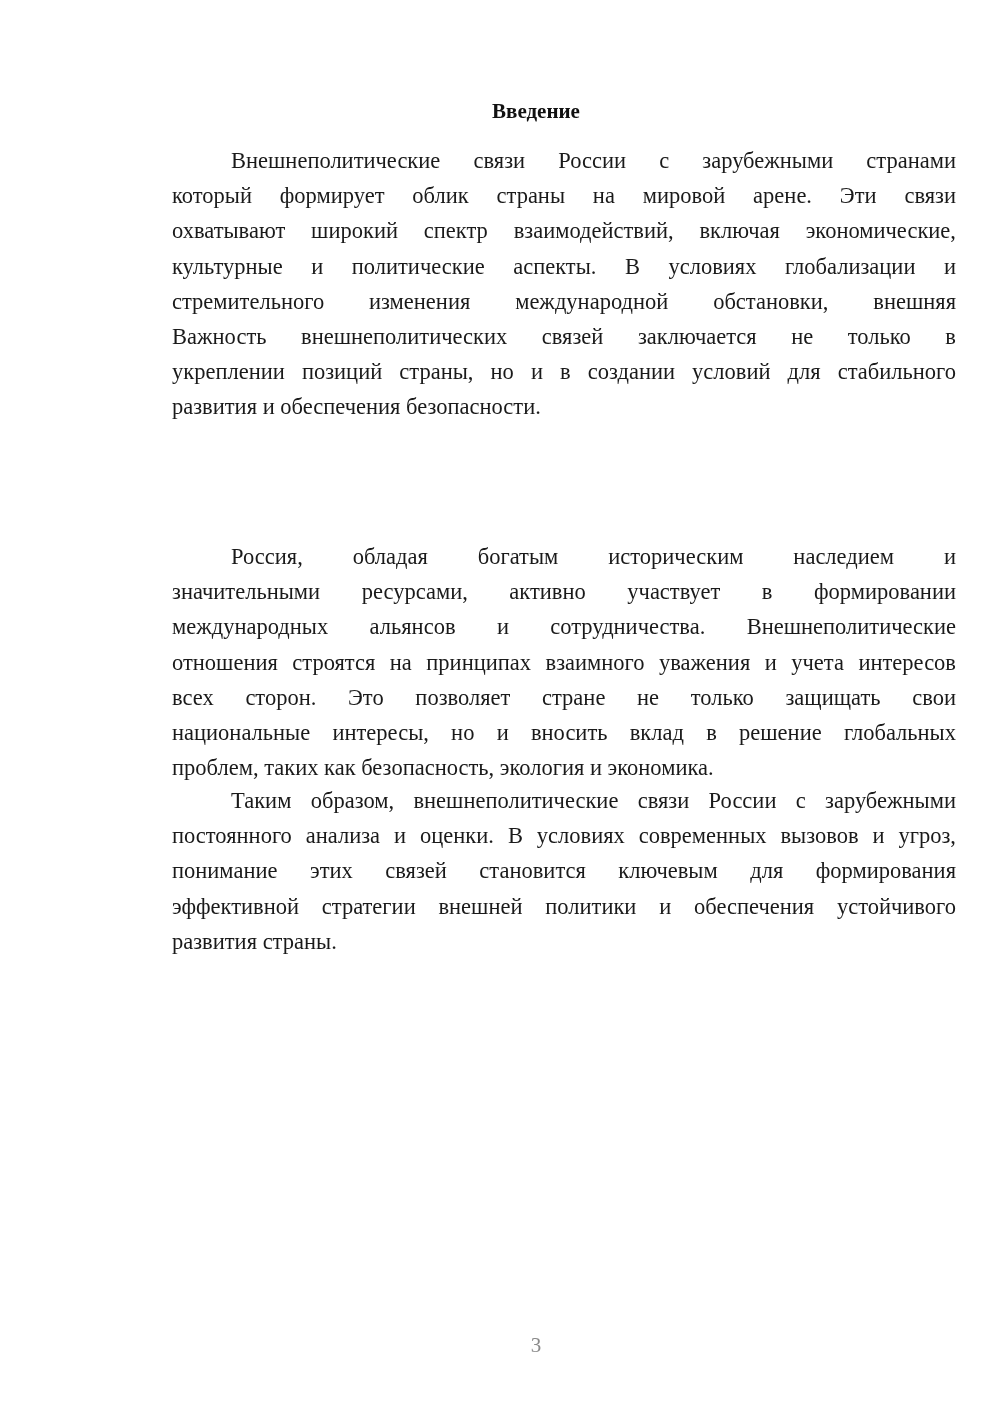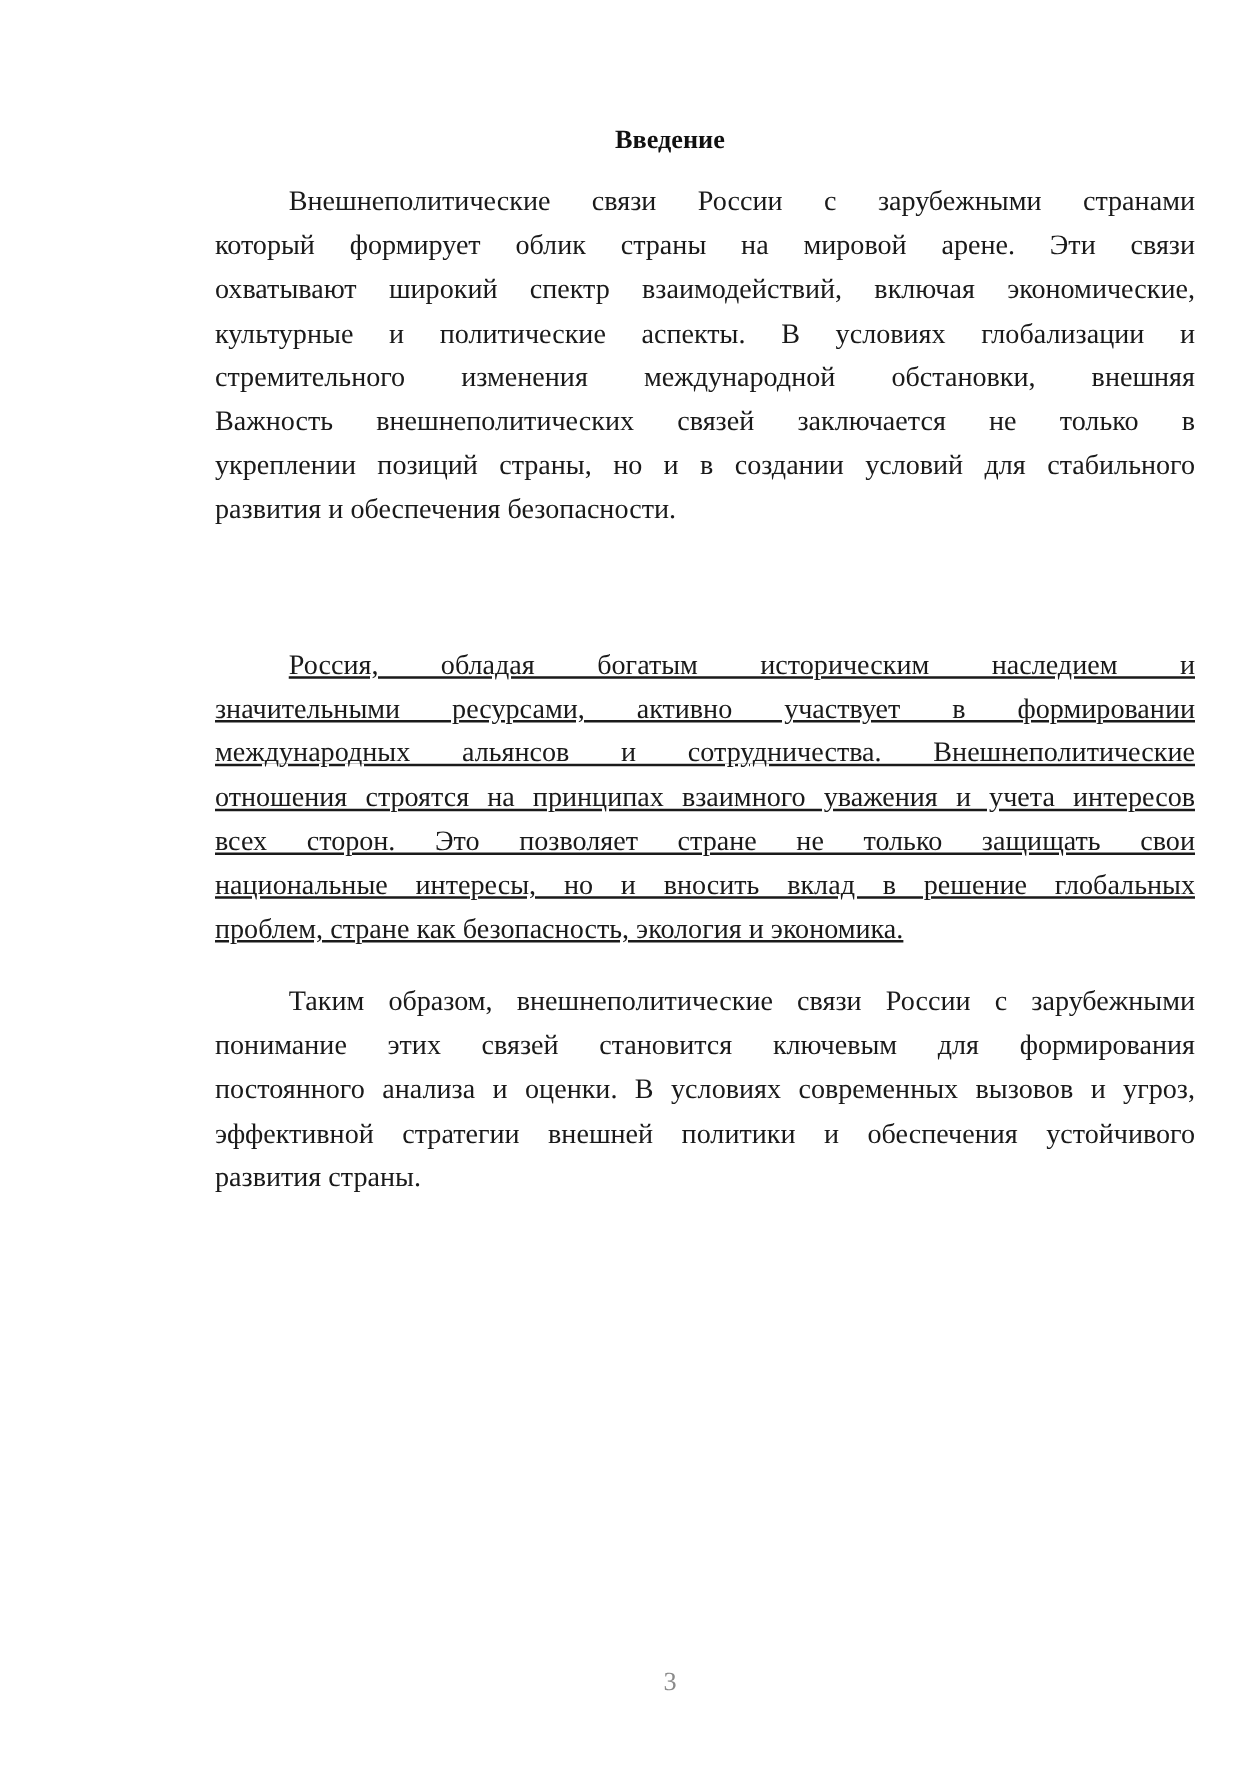--- a/index.html
+++ b/index.html
@@ -48,21 +48,21 @@
       white-space: nowrap;
       height: 35.2px;
     }
     .line.last {
       text-align-last: left;
     }
     .line.indent {
       padding-left: 59px;
     }
     #p1 { top: 143px; }
-    #p2 { top: 514px; text-decoration: underline; }
+    #p2 { top: 539px; }
     #p3 { top: 783px; }
     .page-number {
       position: absolute;
       top: 1333px;
       left: 0;
       width: 1072px;
       text-align: center;
       font-size: 21px;
       color: #8a8a8a;
     }
@@ -85,26 +85,26 @@
     <span class="line last">развития и обеспечения безопасности.</span>
   </div>
 
   <div class="paragraph" id="p2">
     <span class="line indent">Россия, обладая богатым историческим наследием и</span>
     <span class="line">значительными ресурсами, активно участвует в формировании</span>
     <span class="line">международных альянсов и сотрудничества. Внешнеполитические</span>
     <span class="line">отношения строятся на принципах взаимного уважения и учета интересов</span>
     <span class="line">всех сторон. Это позволяет стране не только защищать свои</span>
     <span class="line">национальные интересы, но и вносить вклад в решение глобальных</span>
-    <span class="line last">проблем, стране как безопасность, экология и экономика.</span>
+    <span class="line last">проблем, таких как безопасность, экология и экономика.</span>
   </div>
 
   <div class="paragraph" id="p3">
     <span class="line indent">Таким образом, внешнеполитические связи России с зарубежными</span>
+    <span class="line">постоянного анализа и оценки. В условиях современных вызовов и угроз,</span>
     <span class="line">понимание этих связей становится ключевым для формирования</span>
-    <span class="line">постоянного анализа и оценки. В условиях современных вызовов и угроз,</span>
     <span class="line">эффективной стратегии внешней политики и обеспечения устойчивого</span>
     <span class="line last">развития страны.</span>
   </div>
 
   <div class="page-number">3</div>
 
 </div>
 
 </body></html>

